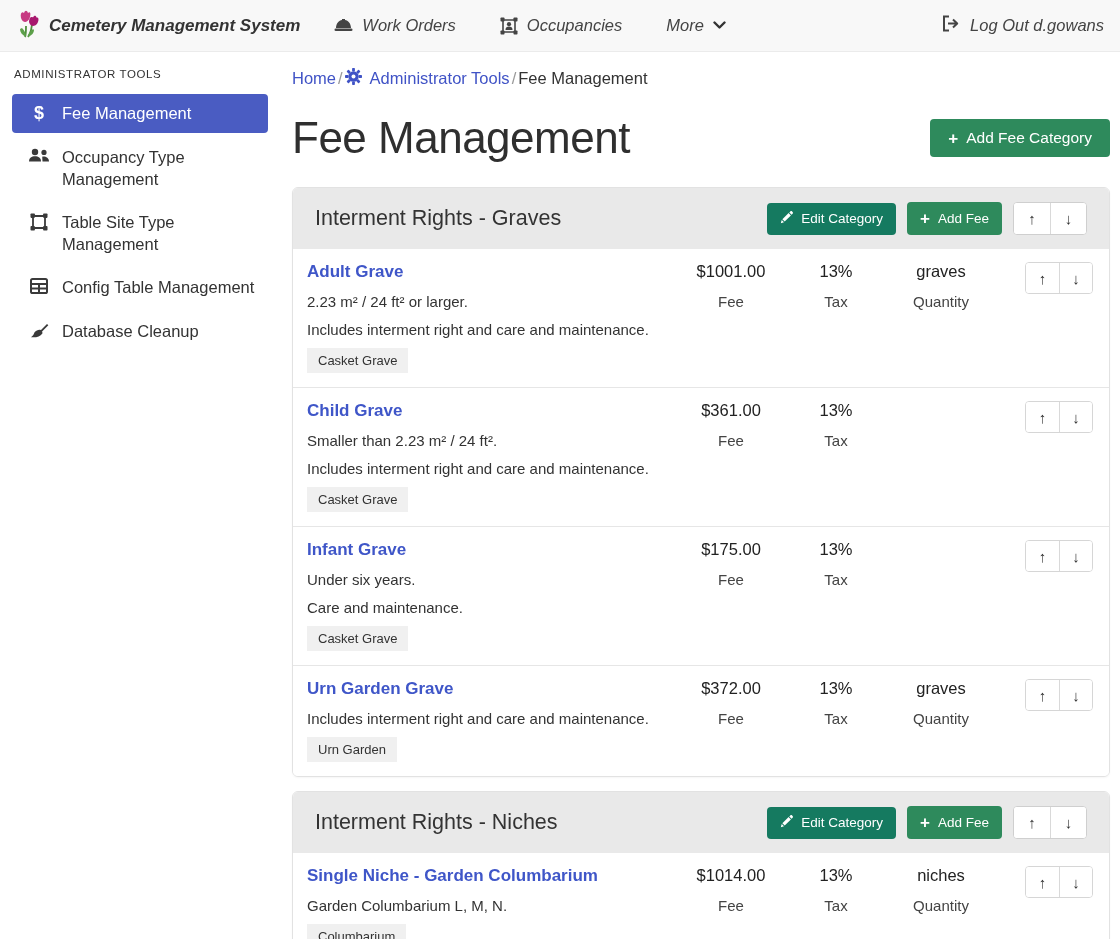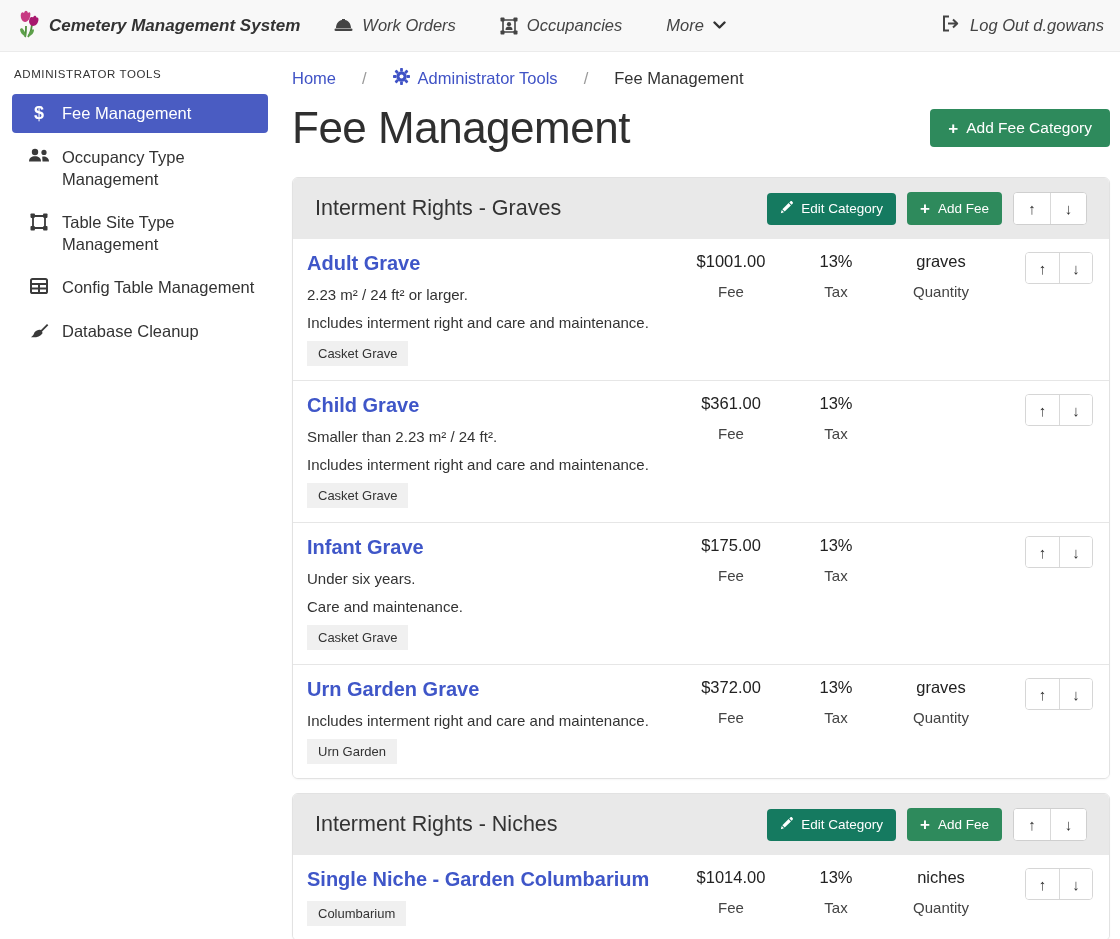--- a/index.html
+++ b/index.html
@@ -23,21 +23,21 @@
   .sidebar-heading { font-size:11.5px; color:#333; letter-spacing:.6px; margin:0 2px 14px 2px; }
   .side-item { display:flex; align-items:flex-start; gap:12px; padding:8px 10px 8px 16px;
     border-radius:4px; margin-bottom:6px; cursor:pointer; font-size:16.5px; color:#333; }
   .side-item .s-icon { width:22px; flex:0 0 22px; display:flex; justify-content:center;
     margin-top:1px; }
   .side-item.active { background:#4a5cc2; color:#fff; padding-top:9px; padding-bottom:9px; }
   .side-item .lbl { line-height:1.3; }
 
   
   .main { flex:1; padding:14px 10px 0 12px; overflow:hidden; }
-  .breadcrumb { display:flex; align-items:center; gap:26px; font-size:16.5px; margin:2px 0 14px 0; }
+  .breadcrumb { display:flex; align-items:center; gap:2px; font-size:16.5px; margin:2px 0 24px 0; }
   .breadcrumb a { color:#4053c6; text-decoration:none; display:flex; align-items:center; gap:8px; cursor:pointer; }
   .breadcrumb .sep { color:#9a9a9a; }
   .breadcrumb .current { color:#333; }
 
   .title-row { display:flex; align-items:center; justify-content:space-between; margin:6px 0 24px 0; }
   h1.page-title { font-size:44px; font-weight:300; color:#2f2f2f; letter-spacing:-.5px; }
 
   .btn { border:none; border-radius:4px; color:#fff; cursor:pointer; display:inline-flex;
     align-items:center; gap:8px; font-family:inherit; }
   .btn-green { background:#2e8a5c; }
@@ -53,21 +53,21 @@
   .card-title { font-size:21.5px; font-weight:500; color:#333; }
   .card-actions { margin-left:auto; display:flex; align-items:center; gap:11px; }
   .arrow-group { display:flex; border:1px solid #cfcfcf; border-radius:4px; overflow:hidden; background:#fff; }
   .arrow-btn { width:36px; height:31px; background:#fff; border:none; cursor:pointer;
     font-size:15px; color:#333; display:flex; align-items:center; justify-content:center; font-family:inherit; }
   .arrow-btn + .arrow-btn { border-left:1px solid #d9d9d9; }
 
   .fee-row { display:flex; align-items:flex-start; padding:13px 16px 14px 14px; background:#fff; }
   .fee-row + .fee-row { border-top:1px solid #e6e6e6; }
   .fee-main { flex:1; min-width:0; }
-  .fee-name { font-size:20px; font-weight:bold; color:#3f56c8; text-decoration:none; cursor:pointer; display:inline-block; }
+  .fee-name { font-size:17px; font-weight:bold; color:#3f56c8; text-decoration:none; cursor:pointer; display:inline-block; }
   .fee-desc { font-size:15px; color:#333; margin-top:11px; }
   .fee-badge { display:inline-block; background:#f0f0f0; border-radius:0; padding:5px 11px;
     font-size:13px; color:#333; margin-top:10px; }
   .col { text-align:center; flex:0 0 auto; }
   .col-fee { width:112px; } .col-tax { width:98px; } .col-qty { width:112px; }
   .col .val { font-size:16.5px; color:#222; }
   .col .cap { font-size:15px; color:#444; margin-top:12px; }
   .row-arrows { flex:0 0 84px; margin-left:12px; display:flex; justify-content:flex-end; }
   .row-arrows .arrow-group { border-color:#d6d6d6; }
   .row-arrows .arrow-btn { width:33px; height:30px; }
@@ -383,20 +383,21 @@
           <span class="arrow-group">
             <button class="arrow-btn">↑</button>
             <button class="arrow-btn">↓</button>
           </span>
         </div>
       </header>
 
       <div class="fee-row">
         <div class="fee-main">
           <a class="fee-name">Single Niche - Garden Columbarium</a>
+          <p class="fee-desc">Garden Columbarium L, M, N.</p>
           
           <div><span class="fee-badge">Columbarium</span></div>
         </div>
         <div class="col col-fee">
             <div class="val">$1014.00</div>
             <div class="cap">Fee</div>
           </div>
         <div class="col col-tax">
             <div class="val">13%</div>
             <div class="cap">Tax</div>

